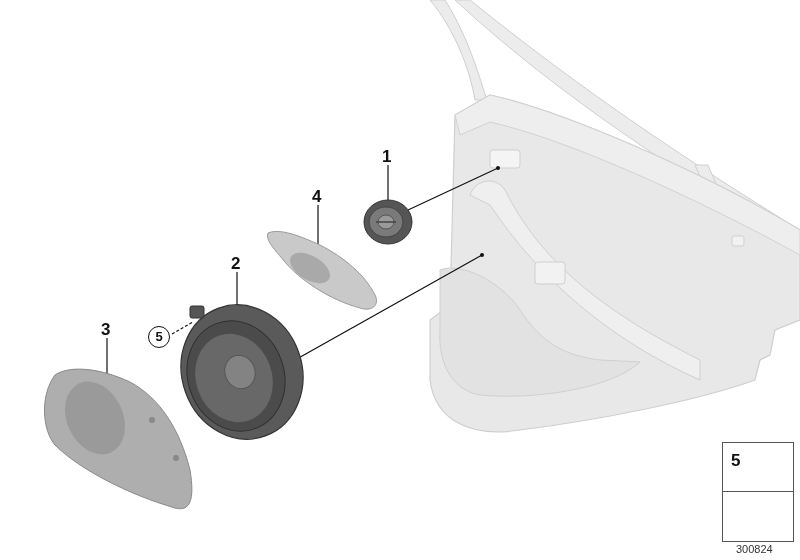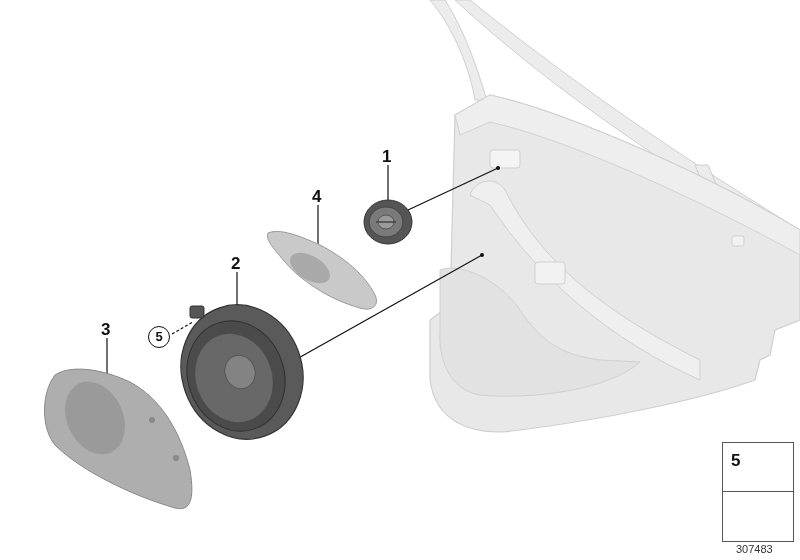--- a/index.html
+++ b/index.html
@@ -94,13 +94,13 @@
 <div class="callout" style="left:312px; top:188px;">4</div>
 <div class="callout" style="left:231px; top:255px;">2</div>
 <div class="callout" style="left:101px; top:321px;">3</div>
 <div class="circled" style="left:148px; top:326px;">5</div>
 
 <div class="legend-box">
   <div class="legend-row1">
     <span class="legend-num">5</span>
   </div>
 </div>
-<div class="diagram-id">307483</div>
+<div class="diagram-id">300824</div>
 
 </body></html>

